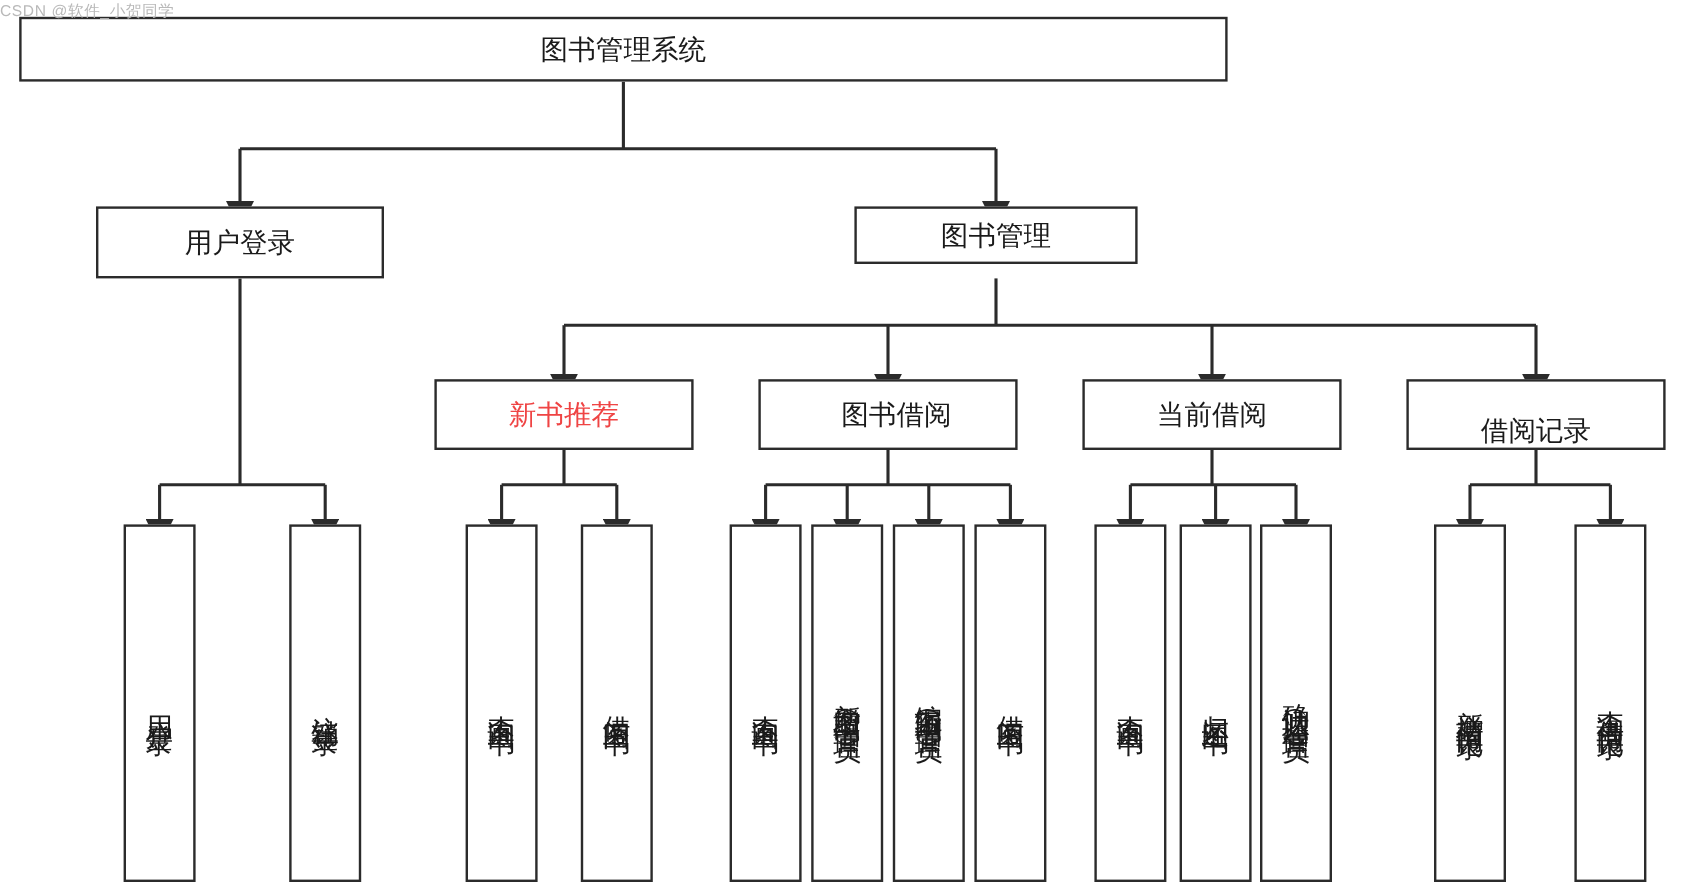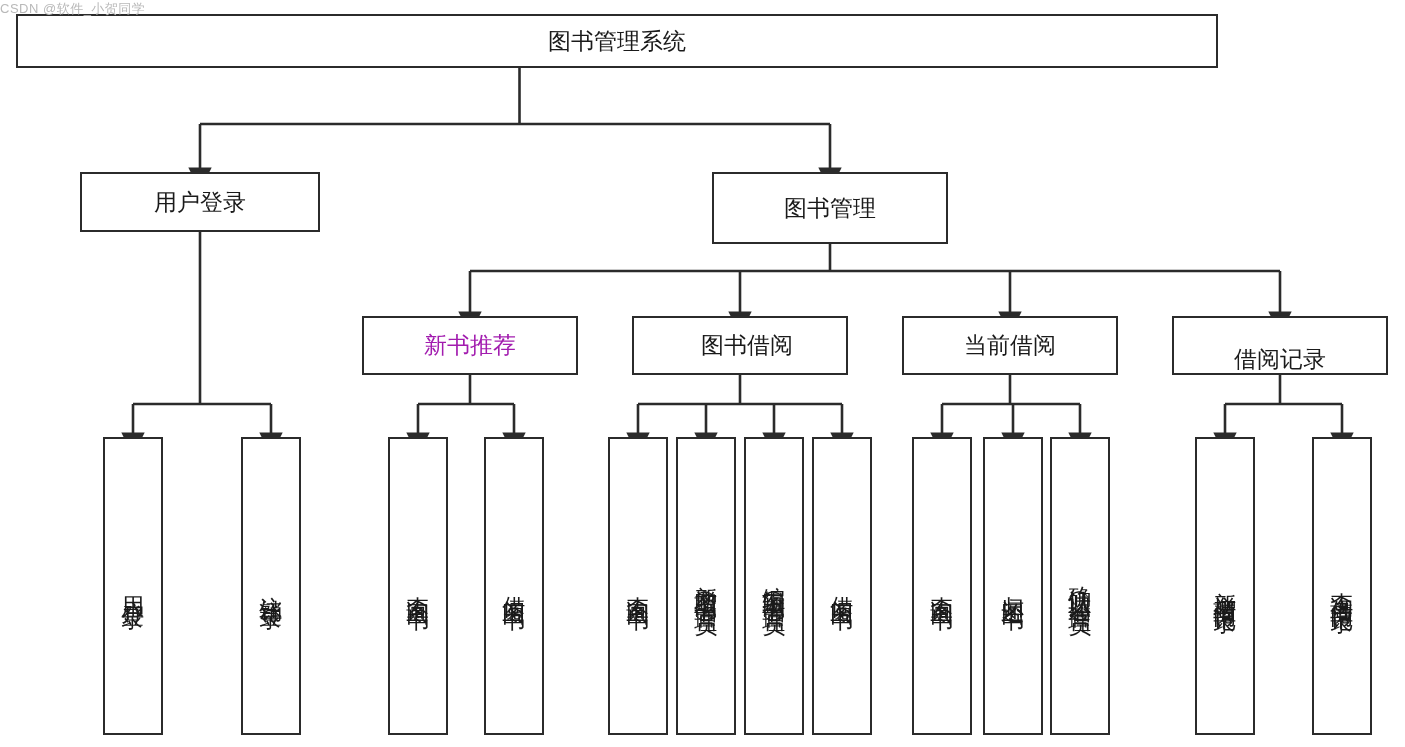--- a/index.html
+++ b/index.html
@@ -105,31 +105,31 @@
         <line x1="1013" y1="404" x2="1013" y2="435" stroke="#2b2b2b" stroke-width="2.6" marker-end="url(#arrowhead)"></line>
         <line x1="1080" y1="404" x2="1080" y2="435" stroke="#2b2b2b" stroke-width="2.6" marker-end="url(#arrowhead)"></line>
         <line x1="1280" y1="375" x2="1280" y2="404" stroke="#2b2b2b" stroke-width="2.6"></line>
         <line x1="1225" y1="404" x2="1342" y2="404" stroke="#2b2b2b" stroke-width="2.6"></line>
         <line x1="1225" y1="404" x2="1225" y2="435" stroke="#2b2b2b" stroke-width="2.6" marker-end="url(#arrowhead)"></line>
         <line x1="1342" y1="404" x2="1342" y2="435" stroke="#2b2b2b" stroke-width="2.6" marker-end="url(#arrowhead)"></line>
       </g>
   </svg>
 
   <div id="node-layer">
-      <div class="node-box node-root node-h" style="left: 16px; top: 14px; width: 1202px; height: 54px; border-color: rgb(43, 43, 43);">
+      <div class="node-box node-root node-h" style="left: 16px; top: 14px; width: 1007px; height: 54px; border-color: rgb(43, 43, 43);">
         <span class="node-label" style="color: rgb(26, 26, 26);">图书管理系统</span>
       </div>
       <div class="node-box node-h" style="left: 80px; top: 172px; width: 240px; height: 60px; border-color: rgb(43, 43, 43);">
         <span class="node-label" style="color: rgb(26, 26, 26);">用户登录</span>
       </div>
-      <div class="node-box node-h" style="left: 712px; top: 172px; width: 236px; height: 72px; border-color: rgb(43, 43, 43);">
+      <div class="node-box node-h" style="left: 712px; top: 172px; width: 236px; height: 48px; border-color: rgb(43, 43, 43);">
         <span class="node-label" style="color: rgb(26, 26, 26);">图书管理</span>
       </div>
       <div class="node-box node-h" style="left: 362px; top: 316px; width: 216px; height: 59px; border-color: rgb(43, 43, 43);">
-        <span class="node-label" style="color: #a21caf;">新书推荐</span>
+        <span class="node-label" style="color: #ef4444;">新书推荐</span>
       </div>
       <div class="node-box node-h" style="left: 632px; top: 316px; width: 216px; height: 59px; border-color: rgb(43, 43, 43); padding-left: 14px;">
         <span class="node-label" style="color: rgb(26, 26, 26);">图书借阅</span>
       </div>
       <div class="node-box node-h" style="left: 902px; top: 316px; width: 216px; height: 59px; border-color: rgb(43, 43, 43);">
         <span class="node-label" style="color: rgb(26, 26, 26);">当前借阅</span>
       </div>
       <div class="node-box node-h" style="left: 1172px; top: 316px; width: 216px; height: 59px; border-color: rgb(43, 43, 43); align-items: flex-end;">
         <span class="node-label" style="color: rgb(26, 26, 26);">借阅记录</span>
       </div>

